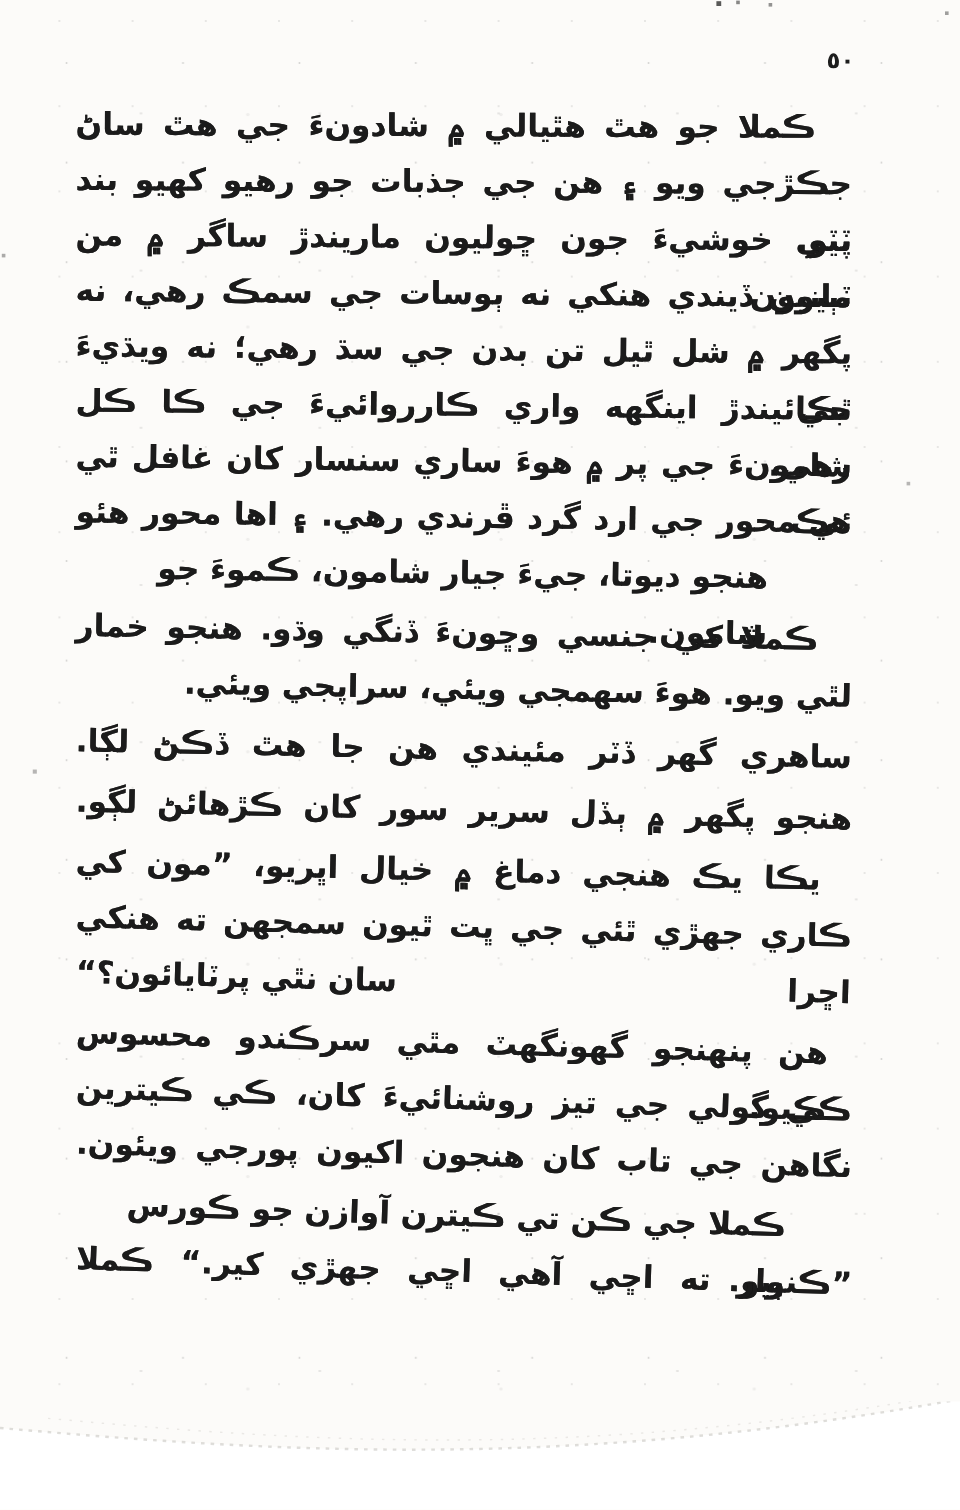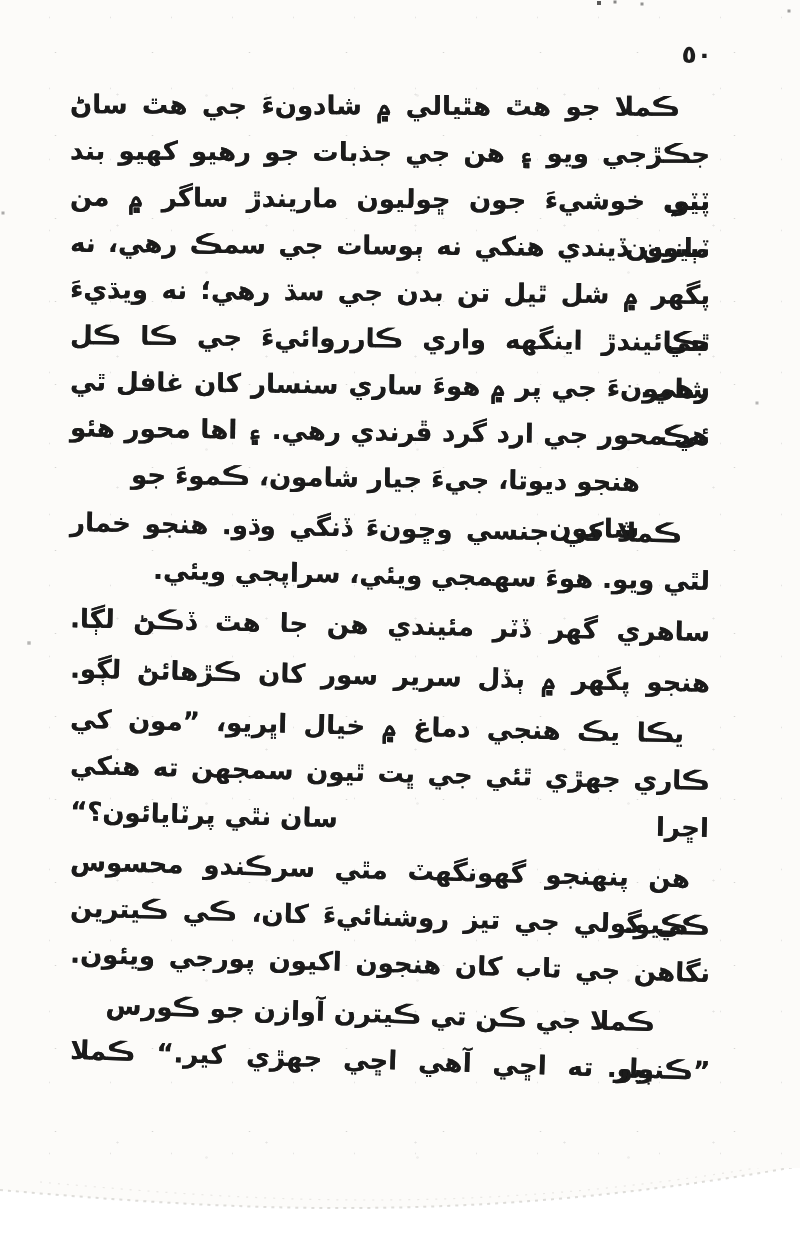--- a/index.html
+++ b/index.html
@@ -50,30 +50,30 @@
     left: 0;
     bottom: 0;
     width: 800px;
     height: 90px;
     pointer-events: none;
   }
   .page-number {
     position: absolute;
     top: 40px;
     right: 88px;
-    font-size: 25px;
+    font-size: 19px;
     font-weight: 700;
     color: #1d1d1d;
     direction: rtl;
   }
   .text-block {
     position: absolute;
     top: 84px;
     right: 90px;
-    left: 70px;
+    left: 63px;
     direction: rtl;
   }
   .para { margin: 0 0 4px 0; }
   .line {
     height: 47px;
     line-height: 47px;
     font-size: 26px;
     font-weight: 700;
     color: #1b1b1b;
     transform-origin: right center;

